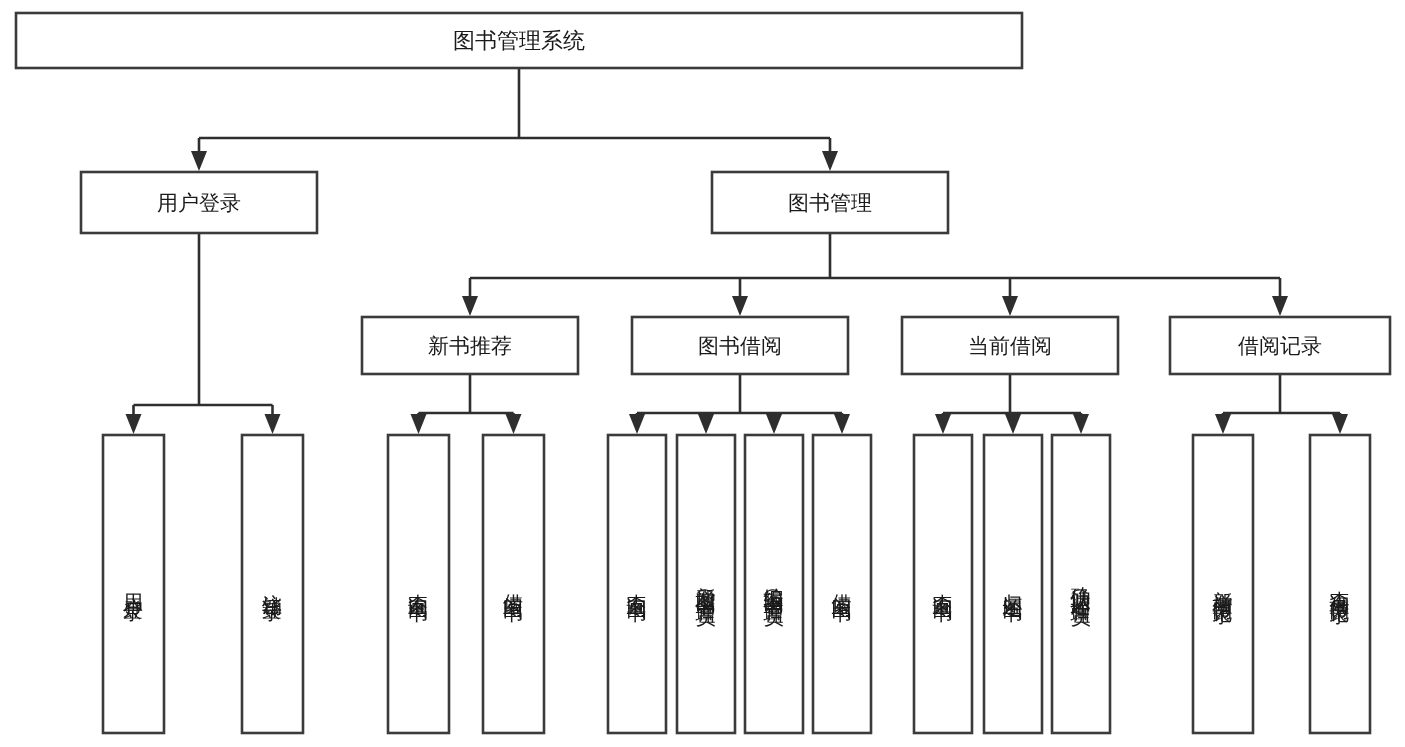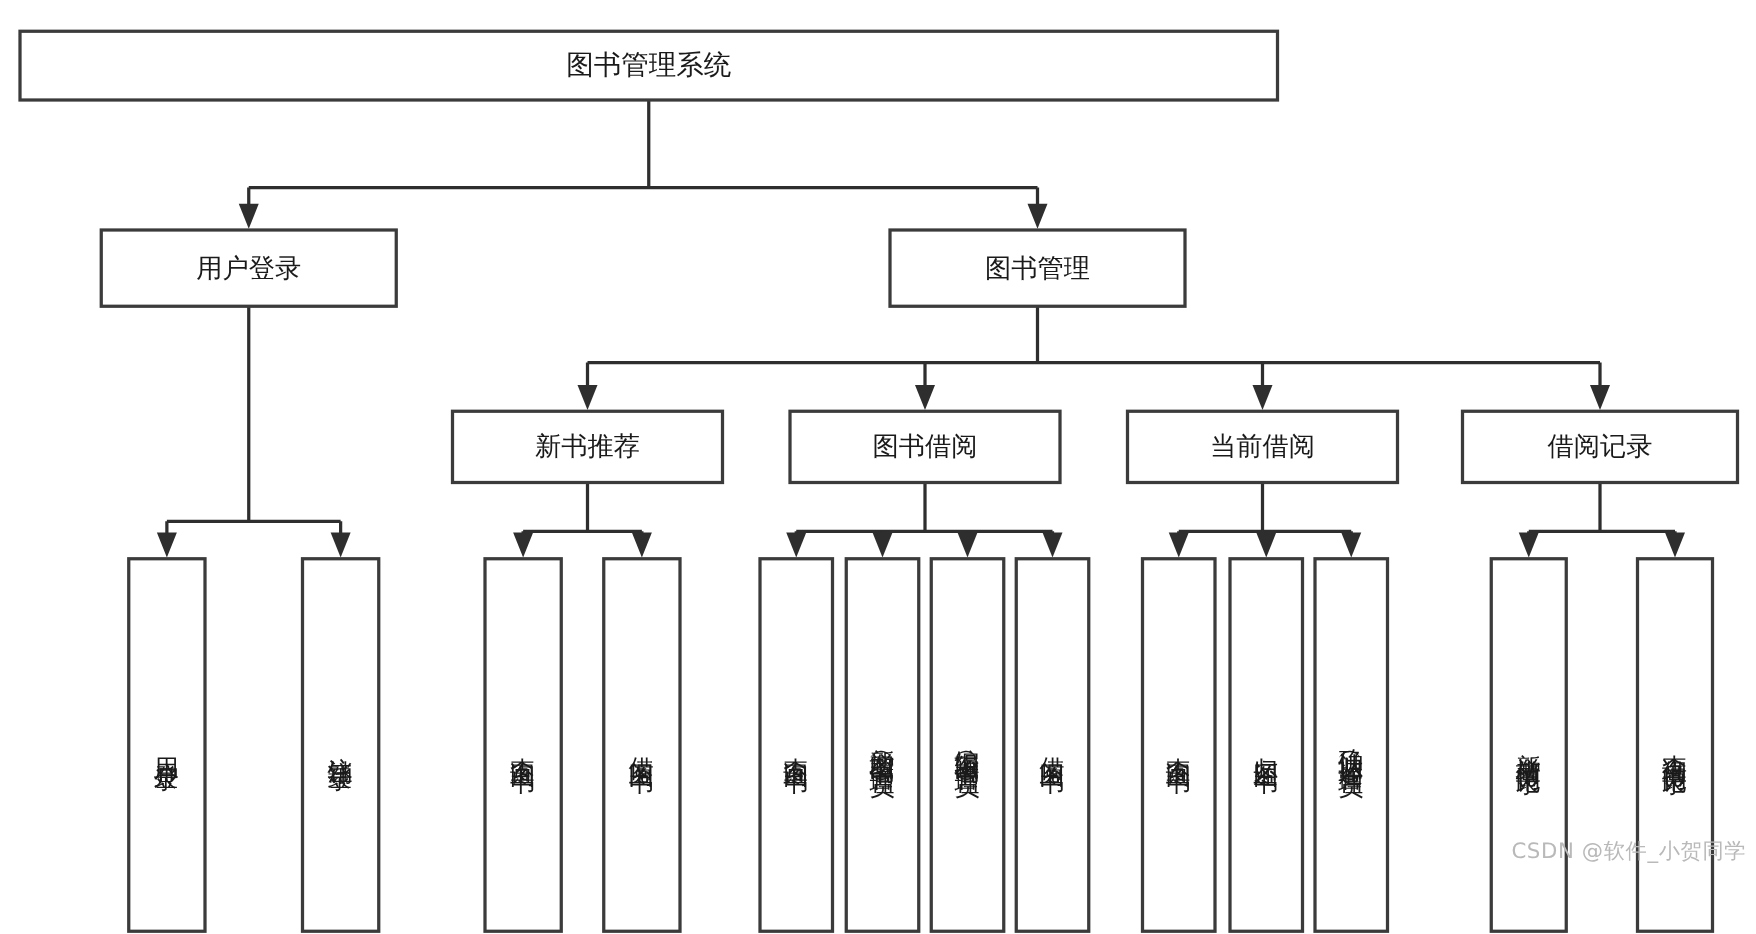--- a/index.html
+++ b/index.html
@@ -10,21 +10,21 @@
   body {
     width: 1405px;
     height: 747px;
     position: relative;
     overflow: hidden;
     font-family: "DejaVu Sans", "Liberation Sans", sans-serif;
   }
   #diagram-root {
     position: absolute;
     left: 0;
-    top: 12px;
+    top: 0;
     width: 1405px;
     height: 686px;
     border-radius: 19px;
   }
   svg.diagram-svg {
     display: block;
     width: 1405px;
     height: 747px;
   }
   .node-box {
@@ -214,14 +214,13 @@
       <div class="vlabel" style="left: 608px; top: 435px; width: 58px; height: 298px;">查询图书</div>
       <div class="vlabel" style="left: 677px; top: 435px; width: 58px; height: 298px;">新增图书（管理员）</div>
       <div class="vlabel" style="left: 745px; top: 435px; width: 58px; height: 298px;">编辑图书（管理员）</div>
       <div class="vlabel" style="left: 813px; top: 435px; width: 58px; height: 298px;">借阅图书</div>
       <div class="vlabel" style="left: 914px; top: 435px; width: 58px; height: 298px;">查询图书</div>
       <div class="vlabel" style="left: 984px; top: 435px; width: 58px; height: 298px;">归还图书</div>
       <div class="vlabel" style="left: 1052px; top: 435px; width: 58px; height: 298px;">确认归还（管理员）</div>
       <div class="vlabel" style="left: 1193px; top: 435px; width: 60px; height: 298px;">新增借阅记录</div>
       <div class="vlabel" style="left: 1310px; top: 435px; width: 60px; height: 298px;">查询借阅记录</div>
     </div>
-  <div id="watermark">CSDN @软件_小贺同学</div>
 </div>
 
 </body></html>

